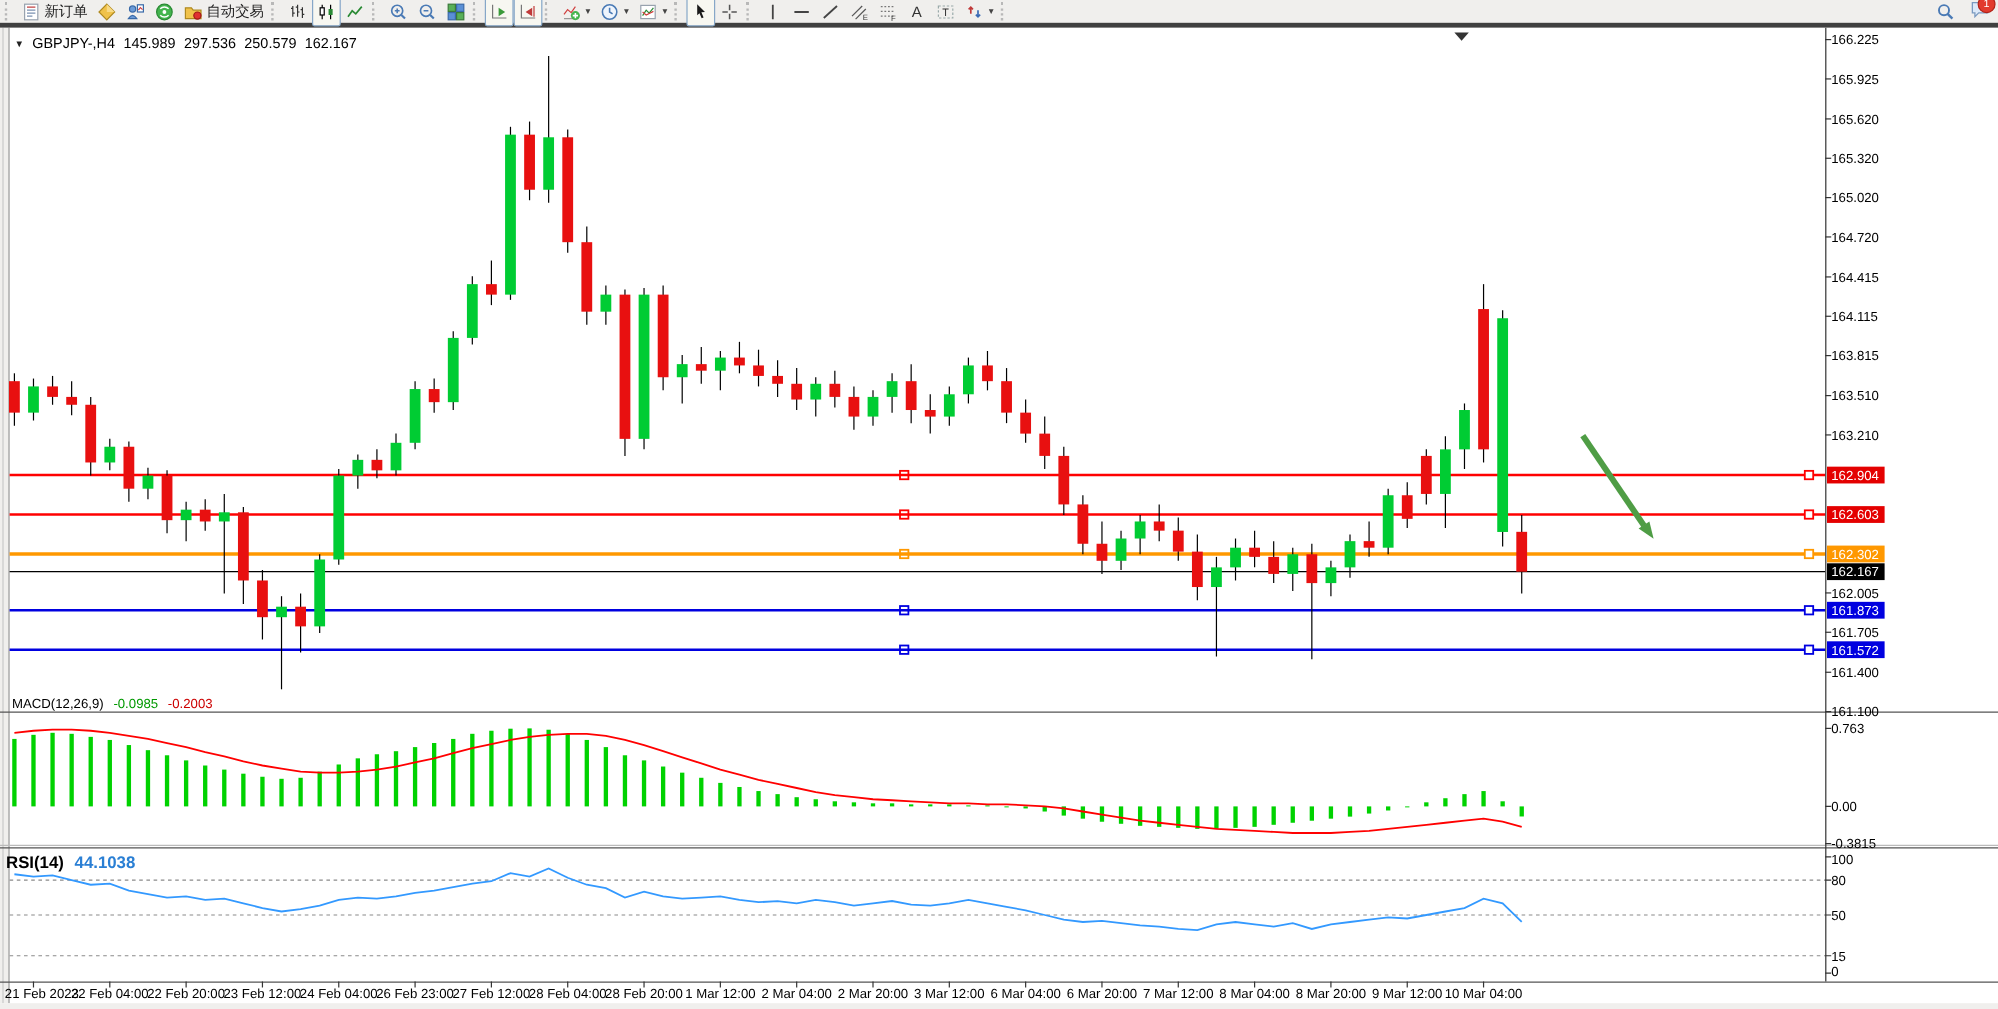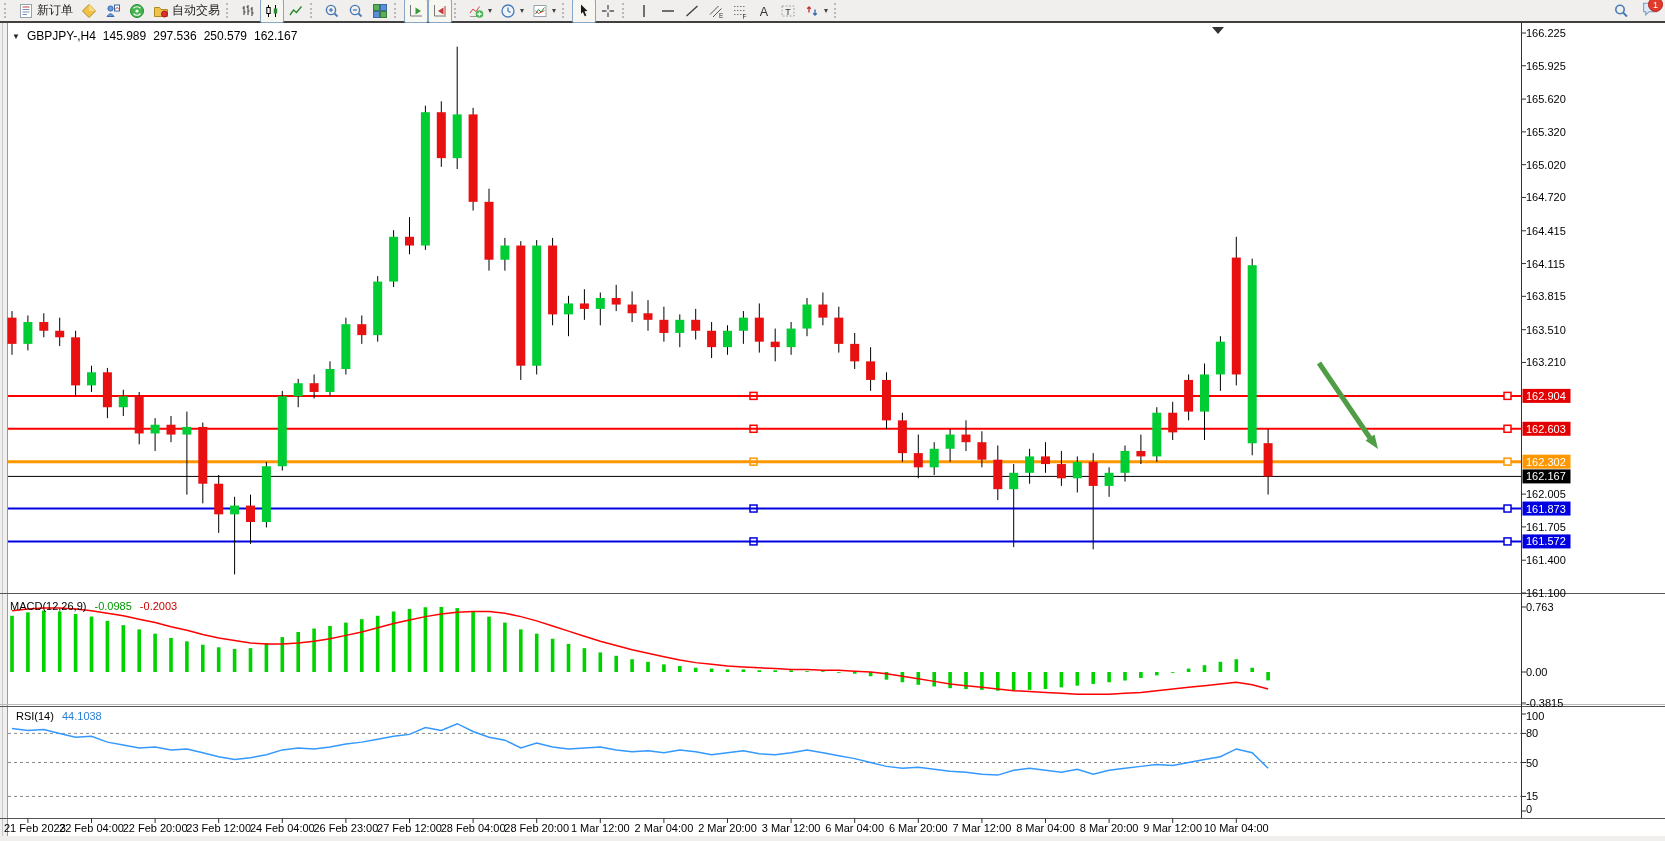--- a/index.html
+++ b/index.html
@@ -1,42 +1,42 @@
 <!DOCTYPE html>
 <html><head>
 <meta charset="utf-8">
 <style>
   html,body{margin:0;padding:0;background:#fff;width:1665px;height:841px;overflow:hidden;
     font-family:"Liberation Sans",sans-serif;}
   #stage{position:relative;width:1665px;height:841px;background:#fff;}
   
   #toolbar{position:absolute;left:0;top:0;width:1665px;height:23px;background:#f0efed;
-    display:flex;align-items:center;z-index:5;border-bottom:2px solid #404040;box-sizing:border-box;
+    display:flex;align-items:center;z-index:5;border-bottom:4px solid #404040;box-sizing:border-box;
     padding-left:2px;}
   .tb-group{display:flex;align-items:center;height:23px;}
   .grip{width:5px;height:15px;border-left:2px dotted #b8b8b8;margin:0 3px 0 2px;}
   .btn{display:flex;align-items:center;gap:3px;height:20px;padding:1px 3px;border:1px solid transparent;
     border-radius:2px;font-size:12px;color:#222;cursor:default;white-space:nowrap;}
   .btn svg{display:block;}
   .btn.active{border:1px solid #86a7c8;background:#f7f7f1;}
   .btn .dd{font-size:8px;color:#444;margin-left:1px;}
   .tf-btn{font-size:11px;color:#333;padding:2px 6px;height:19px;display:flex;align-items:center;
     border:1px solid transparent;border-radius:2px;}
   .tf-btn.active{border:1px solid #9aa89a;background:#f5f5ee;}
   #tb-right{margin-left:auto;display:flex;align-items:center;margin-right:6px;}
   .badge{position:absolute;right:-4px;top:-3px;background:#e23b2e;color:#fff;border-radius:50%;
     width:13px;height:13px;font-size:9px;display:flex;align-items:center;justify-content:center;
     border:1px solid #b02318;}
   .chat-wrap{position:relative;margin-left:8px;}
   
   .overlay{position:absolute;z-index:4;font-size:12px;color:#000;}
   #chart-title{left:12px;top:29px;display:flex;gap:7px;align-items:center;}
   #chart-title .tri{font-size:8px;color:#222;}
-  #macd-label{left:10px;top:600px;font-size:11px;}
-  #rsi-label{left:16px;top:710px;font-size:11px;}
+  #macd-label{left:10px;top:581px;font-size:11px;}
+  #rsi-label{left:5px;top:710px;font-size:14px;font-weight:bold;}
   .val-g{color:#009900;margin-left:5px;}
   .val-r{color:#cc0000;margin-left:5px;}
   .val-b{color:#2a7fd4;margin-left:5px;}
   #chart-svg{position:absolute;left:0;top:0;z-index:1;}
   text{font-family:"Liberation Sans",sans-serif;}
 </style>
 </head>
 <body>
 <div id="stage">
 

